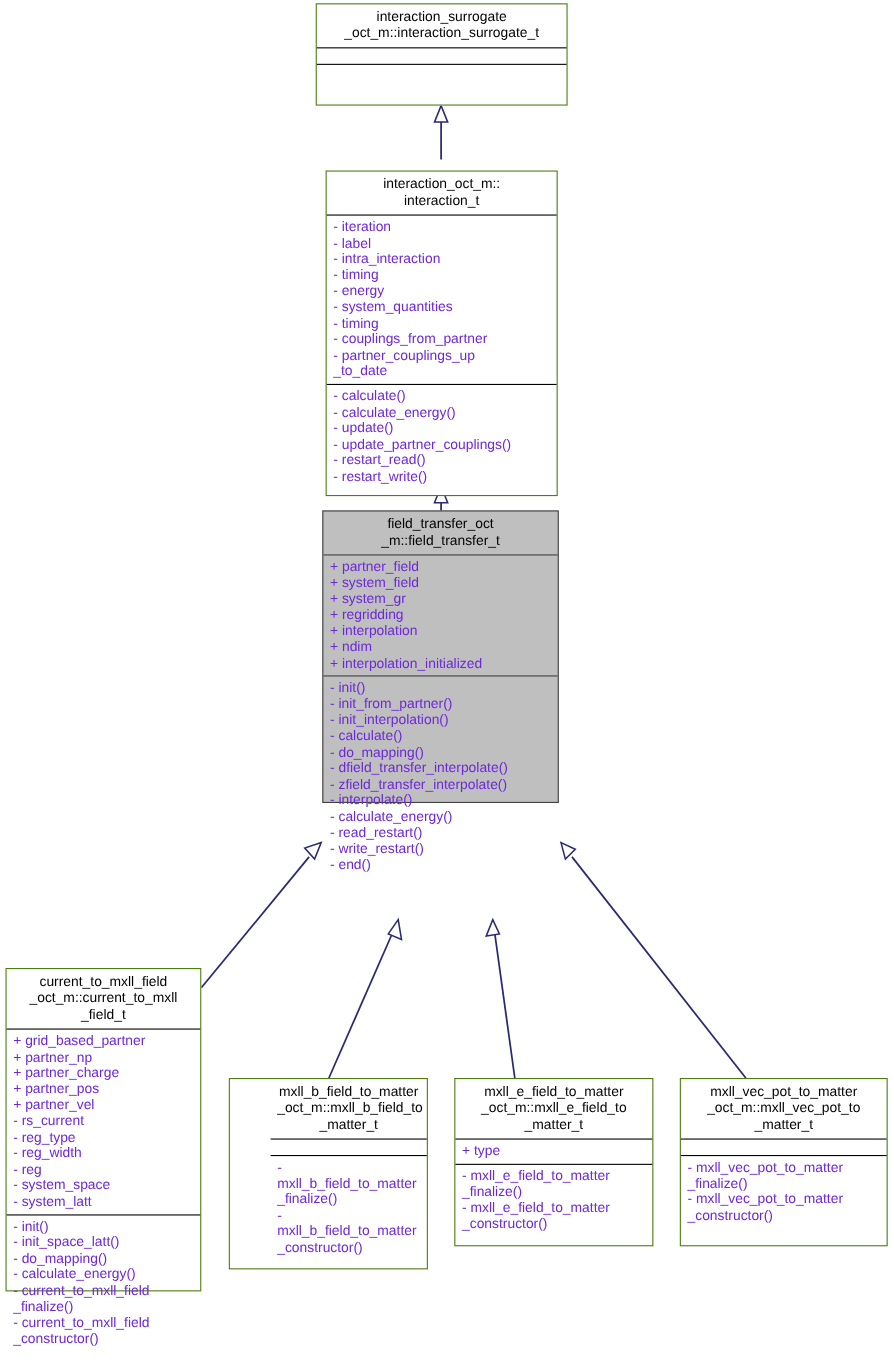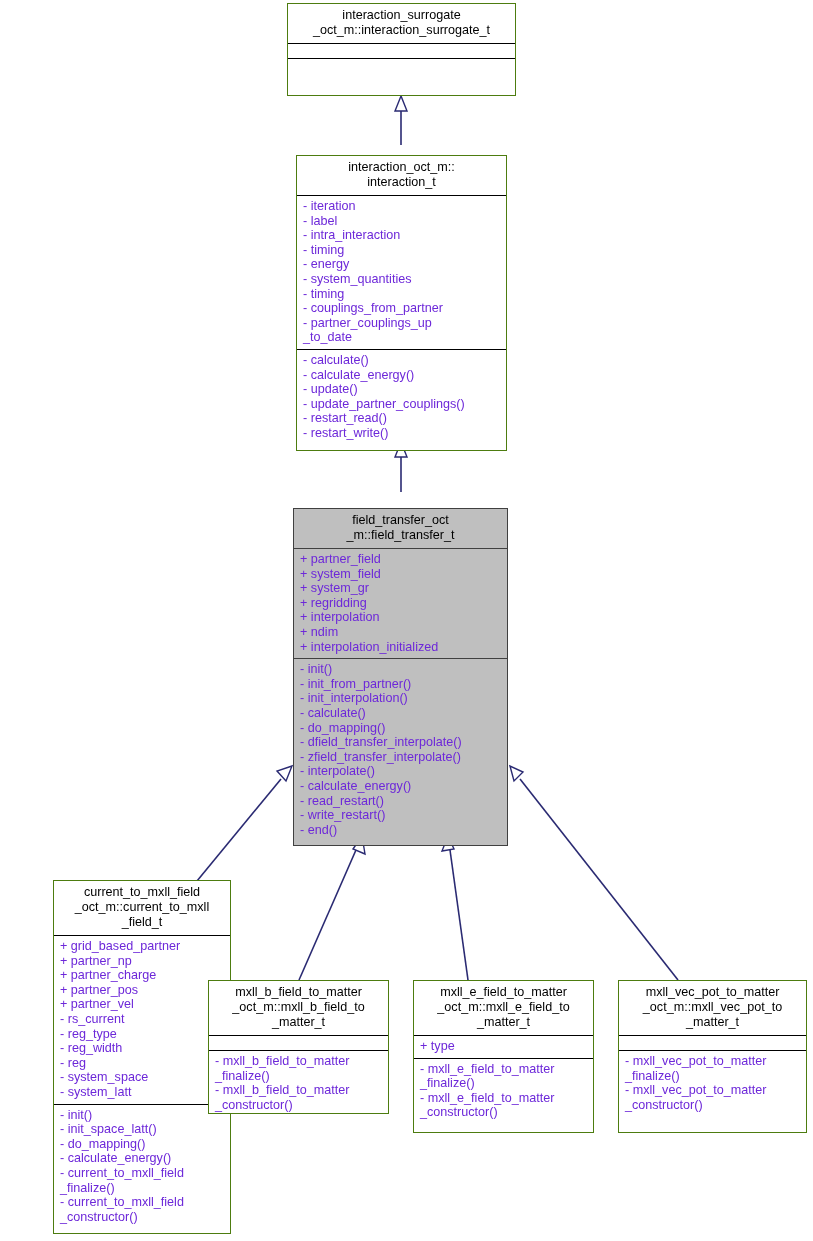--- a/index.html
+++ b/index.html
@@ -133,21 +133,21 @@
     <div class="compartment members">
       <div class="member">- calculate()</div>
       <div class="member">- calculate_energy()</div>
       <div class="member">- update()</div>
       <div class="member">- update_partner_couplings()</div>
       <div class="member">- restart_read()</div>
       <div class="member">- restart_write()</div>
     </div>
   </div>
 
-  <div class="node highlight" style="left:293px; top:508px; width:215px; height:338px;">
+  <div class="node highlight" style="left:293px; top:464px; width:215px; height:266px;">
     <div class="compartment title">field_transfer_oct
       _m::field_transfer_t</div>
     <div class="compartment members">
       <div class="member">+ partner_field</div>
       <div class="member">+ system_field</div>
       <div class="member">+ system_gr</div>
       <div class="member">+ regridding</div>
       <div class="member">+ interpolation</div>
       <div class="member">+ ndim</div>
       <div class="member">+ interpolation_initialized</div>
@@ -161,21 +161,21 @@
       <div class="member">- dfield_transfer_interpolate()</div>
       <div class="member">- zfield_transfer_interpolate()</div>
       <div class="member">- interpolate()</div>
       <div class="member">- calculate_energy()</div>
       <div class="member">- read_restart()</div>
       <div class="member">- write_restart()</div>
       <div class="member">- end()</div>
     </div>
   </div>
 
-  <div class="node" style="left:5px; top:880px; width:178px; height:354px;margin-left:48px;">
+  <div class="node" style="left:5px; top:880px; width:178px; height:294px;">
     <div class="compartment title">current_to_mxll_field
 _oct_m::current_to_mxll
 _field_t</div>
     <div class="compartment members">
       <div class="member">+ grid_based_partner</div>
       <div class="member">+ partner_np</div>
       <div class="member">+ partner_charge</div>
       <div class="member">+ partner_pos</div>
       <div class="member">+ partner_vel</div>
       <div class="member">- rs_current</div>
@@ -190,21 +190,21 @@
       <div class="member">- init_space_latt()</div>
       <div class="member">- do_mapping()</div>
       <div class="member">- calculate_energy()</div>
       <div class="member">- current_to_mxll_field
 _finalize()</div>
       <div class="member">- current_to_mxll_field
 _constructor()</div>
     </div>
   </div>
 
-  <div class="node" style="left:208px; top:980px; width:181px; height:134px;">
+  <div class="node" style="left:208px; top:980px; width:181px; height:174px;padding-left:37px;">
     <div class="compartment title">mxll_b_field_to_matter
 _oct_m::mxll_b_field_to
 _matter_t</div>
     <div class="compartment members empty"></div>
     <div class="compartment members">
       <div class="member">- mxll_b_field_to_matter
 _finalize()</div>
       <div class="member">- mxll_b_field_to_matter
 _constructor()</div>
     </div>

